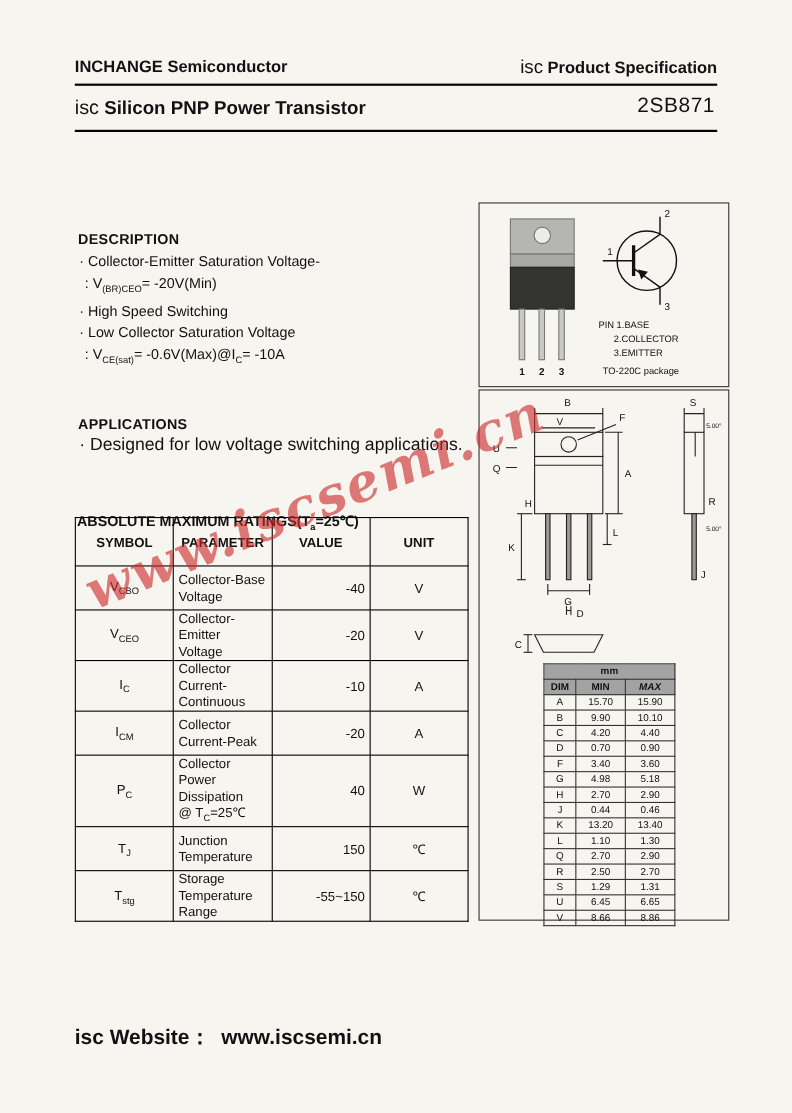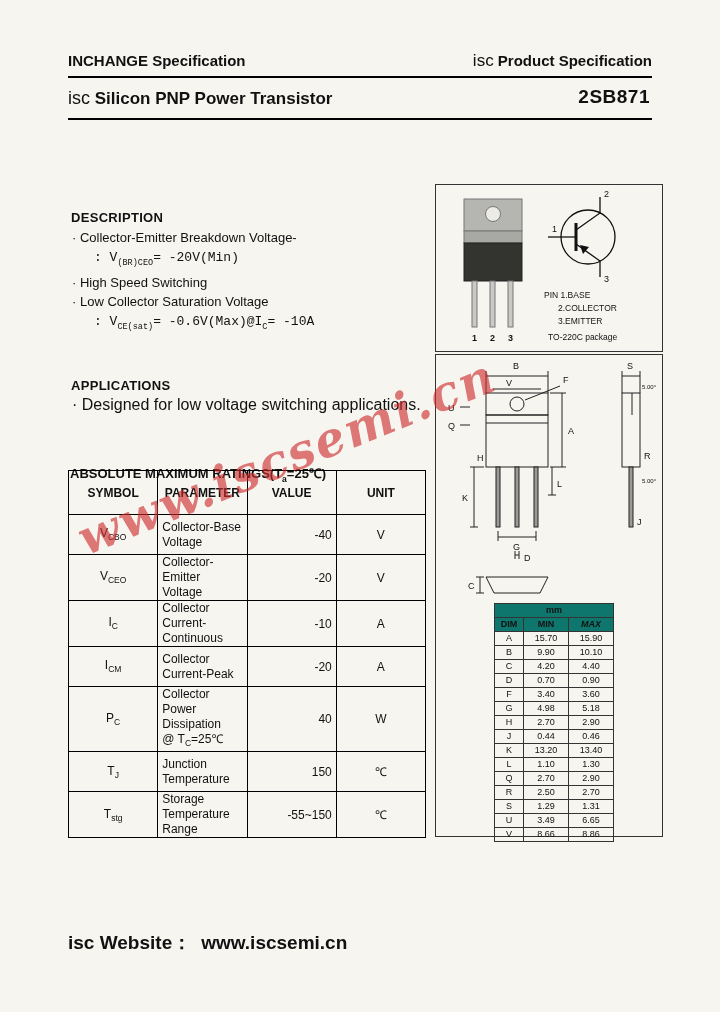--- a/index.html
+++ b/index.html
@@ -15,26 +15,26 @@
   .rule{position:absolute;left:68px;width:584px;height:2px;background:#000;}
 
   
   .hdr-left{left:68px;top:52px;font-size:15px;font-weight:bold;}
   .hdr-right{right:68px;top:51px;font-size:15px;font-weight:bold;}
   .brand{font-size:17px;font-weight:normal;}
 
   
   .title-left{left:68px;top:88px;font-size:17px;font-weight:bold;}
   .title-left .brand{font-size:18px;}
-  .part-number{right:70px;top:86px;font-size:19px;font-weight:bold;letter-spacing:0.5px;}
+  .part-number{right:70px;top:86px;font-size:19px;font-weight:normal;letter-spacing:0.5px;}
 
   
   .sec-heading{font-size:13px;font-weight:bold;letter-spacing:0.3px;}
   .desc-block{left:72px;top:228px;font-size:13px;line-height:19.5px;width:340px;}
-  .desc-block .indent{margin-left:22px;font-family:Liberation Mono, monospace;}
+  .desc-block .indent{margin-left:5px;}
   sub{font-size:8.5px;}
   .app-block{left:72px;top:396px;font-size:16px;width:350px;}
 
   
   .ratings-heading{left:70px;top:452px;font-size:13px;font-weight:bold;margin-top:12px;}
   table.ratings{
     position:absolute;left:68px;top:470px;
     border-collapse:collapse;table-layout:fixed;width:358px;
     font-size:12px;
   }
@@ -58,21 +58,21 @@
 
   
   table.dims{
     position:absolute;left:58px;top:248px;
     border-collapse:collapse;table-layout:fixed;
     font-size:9px;line-height:11px;
   }
   table.dims th, table.dims td{
     border:1px solid #333;text-align:center;padding:1px 2px;
   }
-  table.dims th{background:#0f766e;font-weight:bold;}
+  table.dims th{background:#a3a3a3;font-weight:bold;}
   table.dims .cd{width:24px;margin-left:44px;} table.dims .cm{width:40px;} table.dims .cx{width:40px;font-style:italic;}
 
   
   .watermark{
     left:80px;top:512px;
     transform:rotate(-22deg);
     transform-origin:0 50%;
     font-family:"DejaVu Serif", serif;
     font-style:italic;font-weight:bold;
     font-size:48px;letter-spacing:2px;
@@ -87,31 +87,31 @@
 
   svg text{font-family:"Liberation Sans", sans-serif;}
 </style>
 </head>
 <body>
 
 <div class="page">
 
   <div class="abs watermark">www.iscsemi.cn</div>
 
-  <div class="abs hdr-left">INCHANGE Specification</div>
+  <div class="abs hdr-left">INCHANGE Semiconductor</div>
   <div class="abs hdr-right"><span class="brand">isc</span><span> Product Specification</span></div>
   <div class="rule" style="top:76px;"></div>
 
   <div class="abs title-left"><span class="brand">isc</span><span> Silicon PNP Power Transistor</span></div>
   <div class="abs part-number">2SB871</div>
   <div class="rule" style="top:118px;"></div>
 
   <div class="abs sec-heading" style="left:71px;top:210px;">DESCRIPTION</div>
   <div class="abs desc-block">
-    <div>· Collector-Emitter Breakdown Voltage-</div>
+    <div>· Collector-Emitter Saturation Voltage-</div>
     <div class="indent"><span>: V</span><sub>(BR)CEO</sub><span>= -20V(Min)</span></div>
     <div>· High Speed Switching</div>
     <div>· Low Collector Saturation Voltage</div>
     <div class="indent"><span>: V</span><sub>CE(sat)</sub><span>= -0.6V(Max)@I</span><sub>C</sub><span>= -10A</span></div>
   </div>
 
   <div class="abs sec-heading" style="left:71px;top:378px;">APPLICATIONS</div>
   <div class="abs app-block">
     <div>· Designed for low voltage switching applications.</div>
   </div>
@@ -364,21 +364,21 @@
             <td>2.50</td>
             <td>2.70</td>
           </tr>
         <tr>
             <td>S</td>
             <td>1.29</td>
             <td>1.31</td>
           </tr>
         <tr>
             <td>U</td>
-            <td>3.49</td>
+            <td>6.45</td>
             <td>6.65</td>
           </tr>
         <tr>
             <td>V</td>
             <td>8.66</td>
             <td>8.86</td>
           </tr>
       </tbody>
     </table>
   </div>

